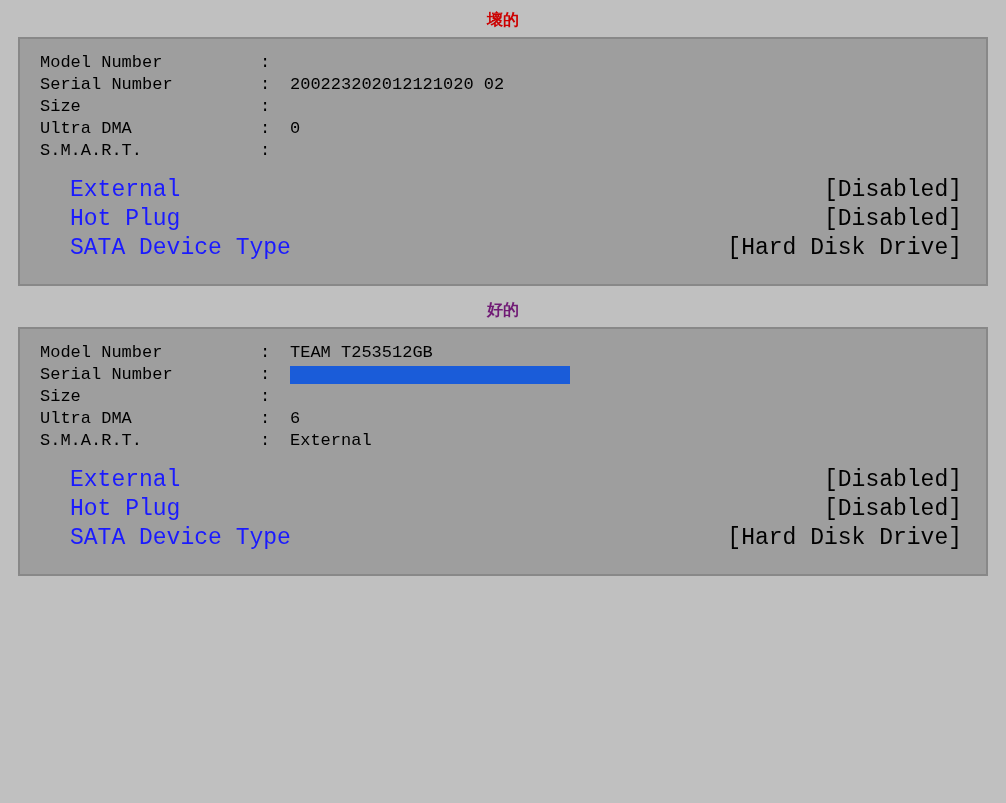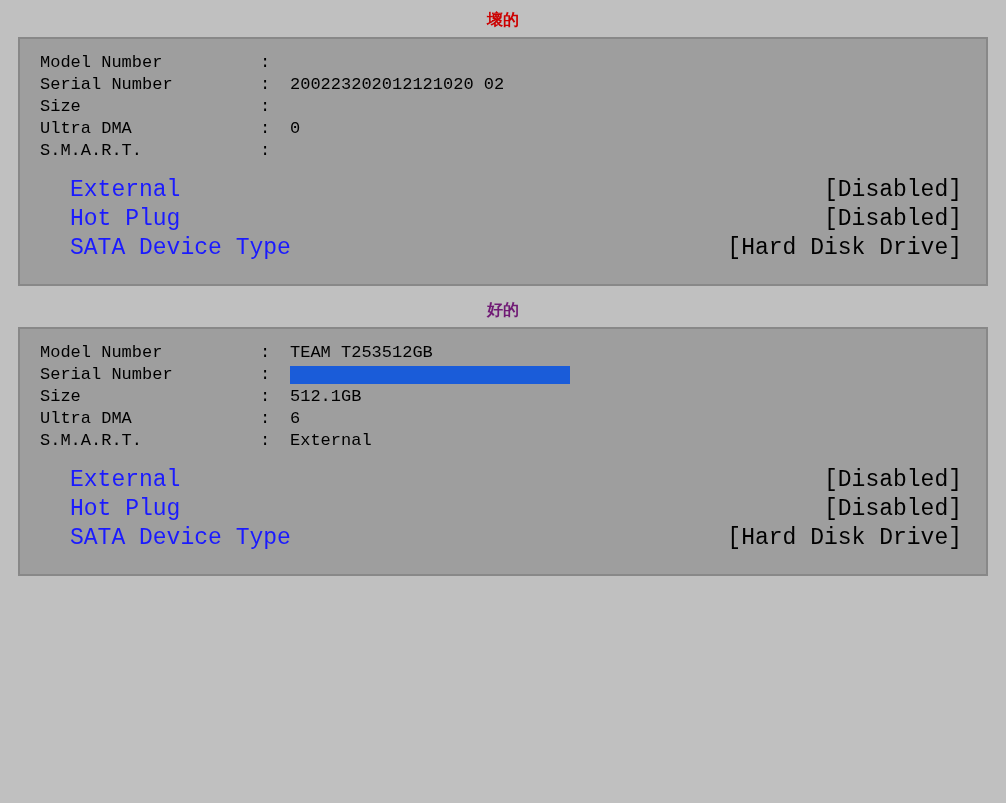--- a/index.html
+++ b/index.html
@@ -156,21 +156,20 @@
     <span class="info-value">TEAM T253512GB</span>
   </div>
   <div class="info-row">
     <span class="info-label">Serial Number</span>
     <span class="info-colon">:</span>
     <span class="serial-bar"></span>
   </div>
   <div class="info-row">
     <span class="info-label">Size</span>
     <span class="info-colon">:</span>
-    <span class="info-value">512.1GB</span>
   </div>
   <div class="info-row">
     <span class="info-label">Ultra DMA</span>
     <span class="info-colon">:</span>
     <span class="info-value">6</span>
   </div>
   <div class="info-row">
     <span class="info-label">S.M.A.R.T.</span>
     <span class="info-colon">:</span>
     <span class="info-value">External</span>

